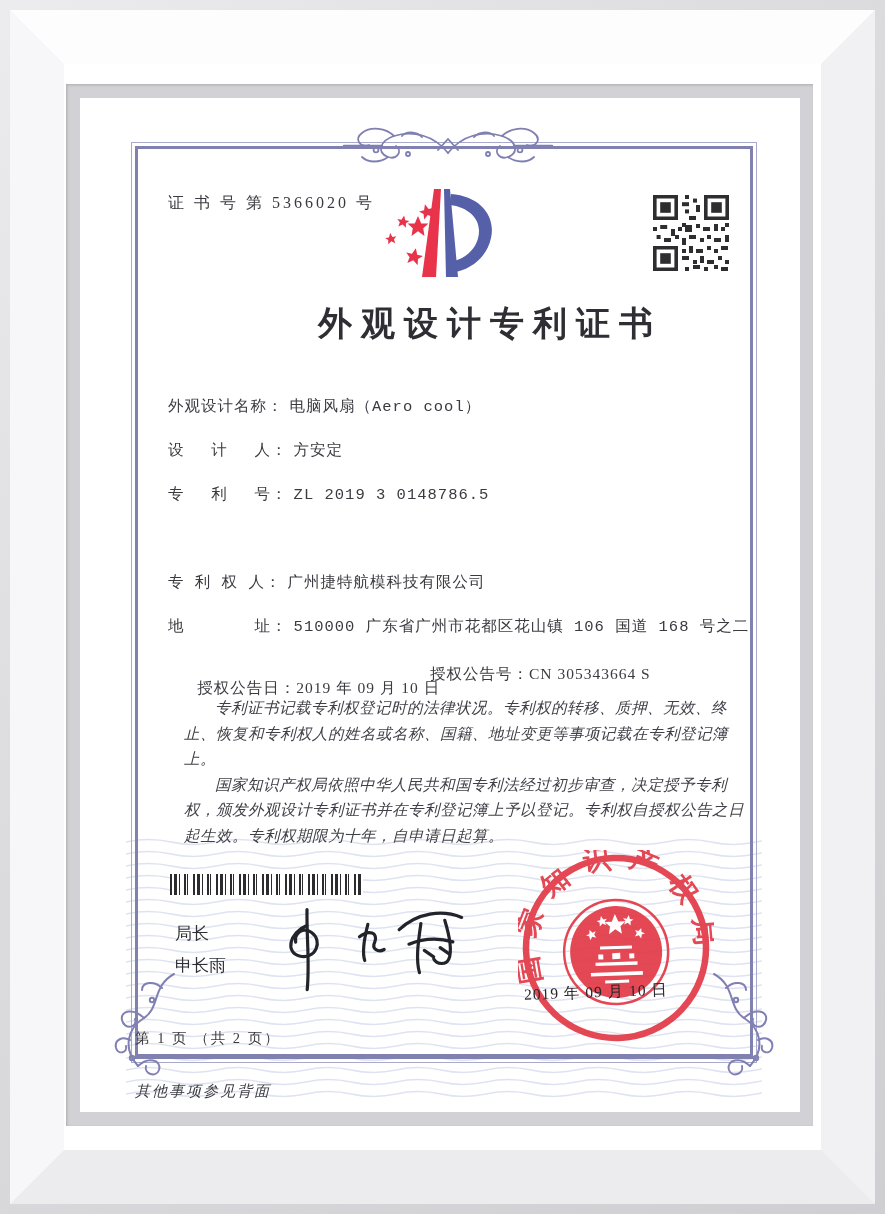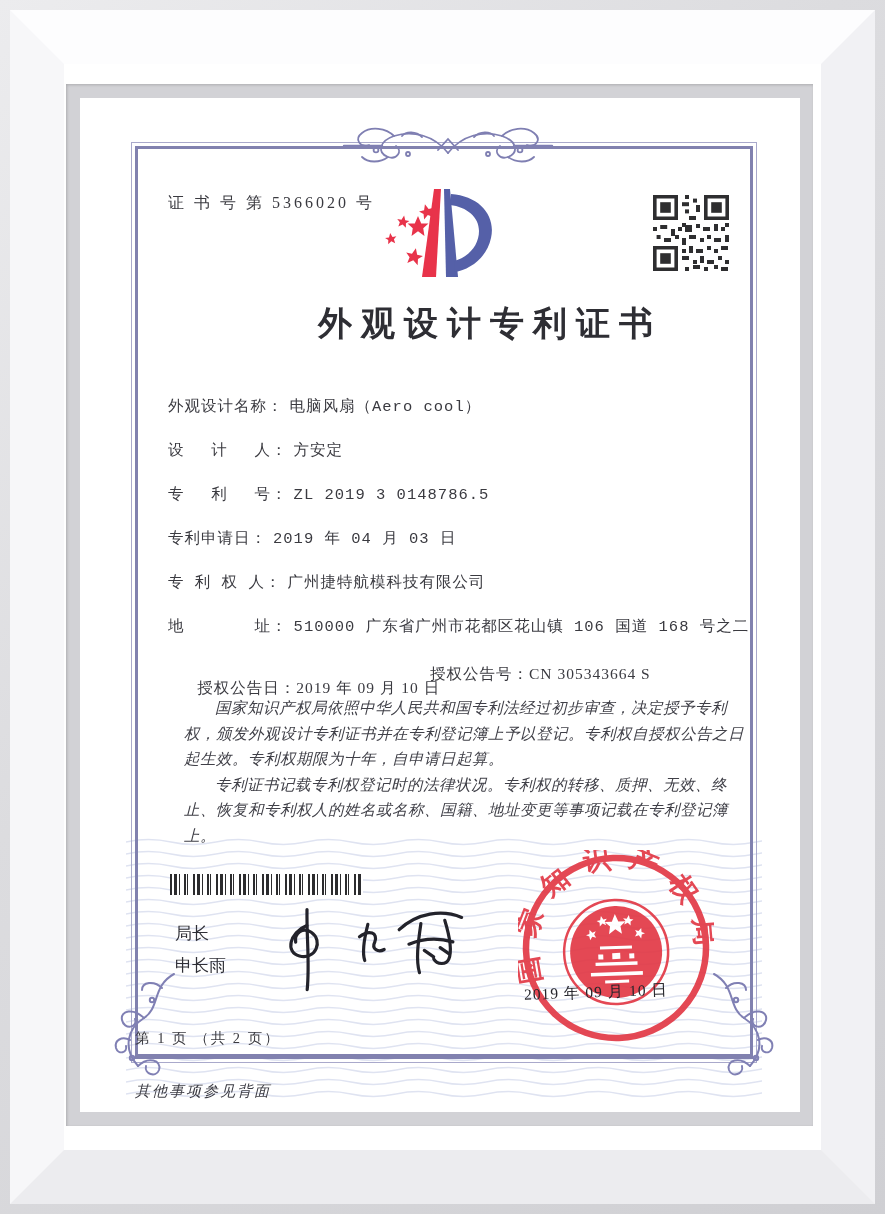--- a/index.html
+++ b/index.html
@@ -195,32 +195,31 @@
           <rect x="61" y="70" width="4" height="4"></rect>
         <rect x="68" y="72" width="7" height="4"></rect>
       </g>
     </svg>
 
     <div class="title">外观设计专利证书</div>
 
     <div class="field-row r0"><span class="lbl">外观设计名称：</span><span class="val">电脑风扇（Aero cool）</span></div>
     <div class="field-row r1"><span class="lbl">设　 计　 人：</span><span class="val">方安定</span></div>
     <div class="field-row r2"><span class="lbl">专　 利　 号：</span><span class="val">ZL 2019 3 0148786.5</span></div>
-    <div class="field-row r3"><span class="lbl">专利申请日：</span><span class="val">2019 年 04 月 03 日</span></div>
     <div class="field-row r4"><span class="lbl">专 利 权 人：</span><span class="val">广州捷特航模科技有限公司</span></div>
     <div class="field-row r5"><span class="lbl">地　 　　 址：</span><span class="val">510000 广东省广州市花都区花山镇 106 国道 168 号之二</span></div>
 
     <div class="grant-row">
       <span>授权公告日：</span><span>2019 年 09 月 10 日</span>
       <span class="grant-no"><span>授权公告号：</span><span>CN 305343664 S</span></span>
     </div>
 
     <div class="body-text">
+      <p>专利证书记载专利权登记时的法律状况。专利权的转移、质押、无效、终止、恢复和专利权人的姓名或名称、国籍、地址变更等事项记载在专利登记簿上。</p>
       <p>国家知识产权局依照中华人民共和国专利法经过初步审查，决定授予专利权，颁发外观设计专利证书并在专利登记簿上予以登记。专利权自授权公告之日起生效。专利权期限为十年，自申请日起算。</p>
-      <p>专利证书记载专利权登记时的法律状况。专利权的转移、质押、无效、终止、恢复和专利权人的姓名或名称、国籍、地址变更等事项记载在专利登记簿上。</p>
     </div>
 
     <div class="barcode"></div>
 
     <div class="officer">
       <div>局长</div>
       <div>申长雨</div>
     </div>
 
     <svg class="signature" viewBox="0 0 205 100">

